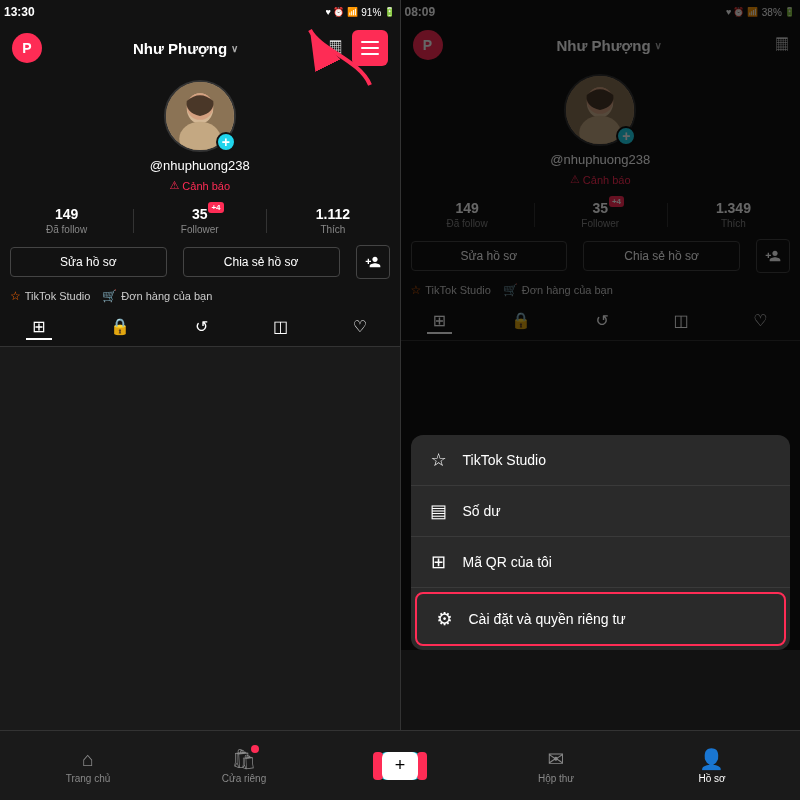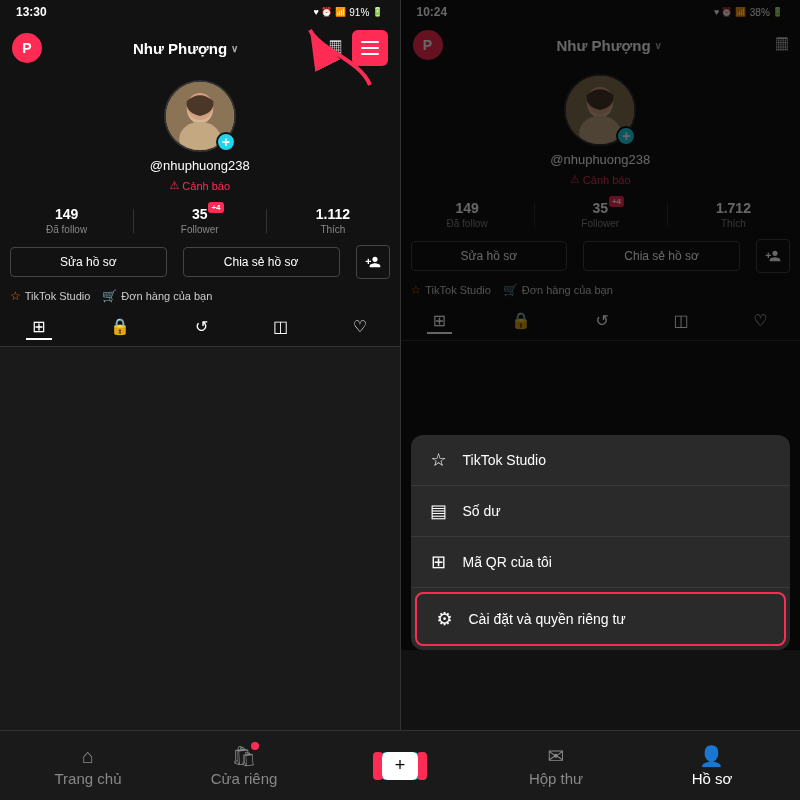--- a/index.html
+++ b/index.html
@@ -30,21 +30,21 @@
 
     .screen-left {
       border-right: 1px solid #333;
     }
 
     
     .status-bar {
       display: flex;
       justify-content: space-between;
       align-items: center;
-      padding: 4px 16px;
+      padding: 4px 4px;
       background: #121212;
       height: 24px;
     }
 
     .status-time {
       color: #fff;
       font-size: 12px;
       font-weight: 600;
     }
 
@@ -357,21 +357,21 @@
     .nav-item-icon {
       font-size: 20px;
       color: #888;
     }
 
     .nav-item-icon.active {
       color: #fff;
     }
 
     .nav-item-label {
-      font-size: 15px;
+      font-size: 10px;
       color: #888;
     }
 
     .nav-item-label.active {
       color: #fff;
       text-align: center;
     }
 
     .plus-btn {
       width: 42px;
@@ -603,21 +603,21 @@
       <span class="tab-icon">◫</span>
       <span class="tab-icon">♡</span>
     </div>
 
     <div class="content-area"></div>
   </div>
 
   <div class="screen screen-right">
 
     <div class="status-bar">
-      <span class="status-time">10:24</span>
+      <span class="status-time">08:09</span>
       <div class="status-icons">
         <span>♥ ⏰ 📶</span>
         <span class="battery-text">38%</span>
         <span>🔋</span>
       </div>
     </div>
 
     <div class="top-nav">
       <div class="nav-left">P</div>
       <div class="nav-username">
@@ -654,21 +654,21 @@
         <span class="stat-number">149</span>
         <span class="stat-label">Đã follow</span>
       </div>
       <div class="stat-item">
         <span class="stat-number">
           35<span class="stat-plus">+4</span>
         </span>
         <span class="stat-label">Follower</span>
       </div>
       <div class="stat-item">
-        <span class="stat-number">1.712</span>
+        <span class="stat-number">1.349</span>
         <span class="stat-label">Thích</span>
       </div>
     </div>
 
     <div class="action-buttons">
       <button class="btn-outline">Sửa hồ sơ</button>
       <button class="btn-outline">Chia sẻ hồ sơ</button>
       <div class="btn-add-friend">
         <svg viewBox="0 0 24 24">
           <path d="M15 12c2.21 0 4-1.79 4-4s-1.79-4-4-4-4 1.79-4 4 1.79 4 4 4zm-9-2V7H4v3H1v2h3v3h2v-3h3v-2H6zm9 4c-2.67 0-8 1.34-8 4v2h16v-2c0-2.66-5.33-4-8-4z" fill="#fff"></path>

